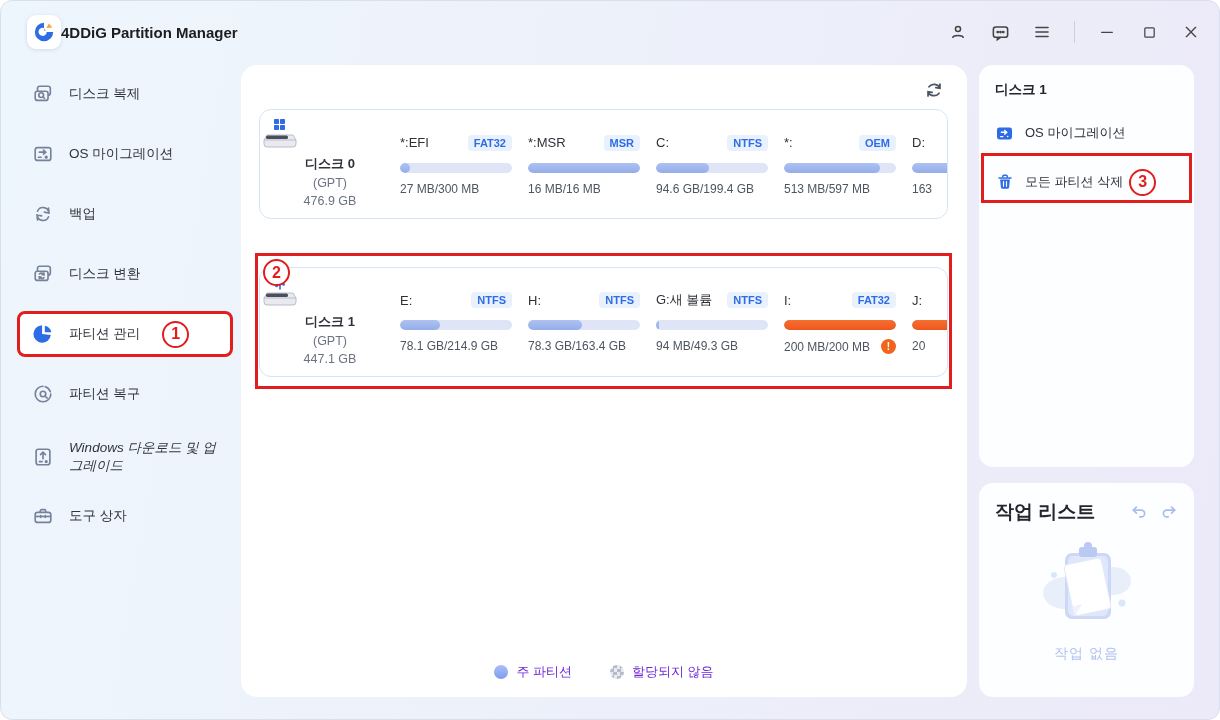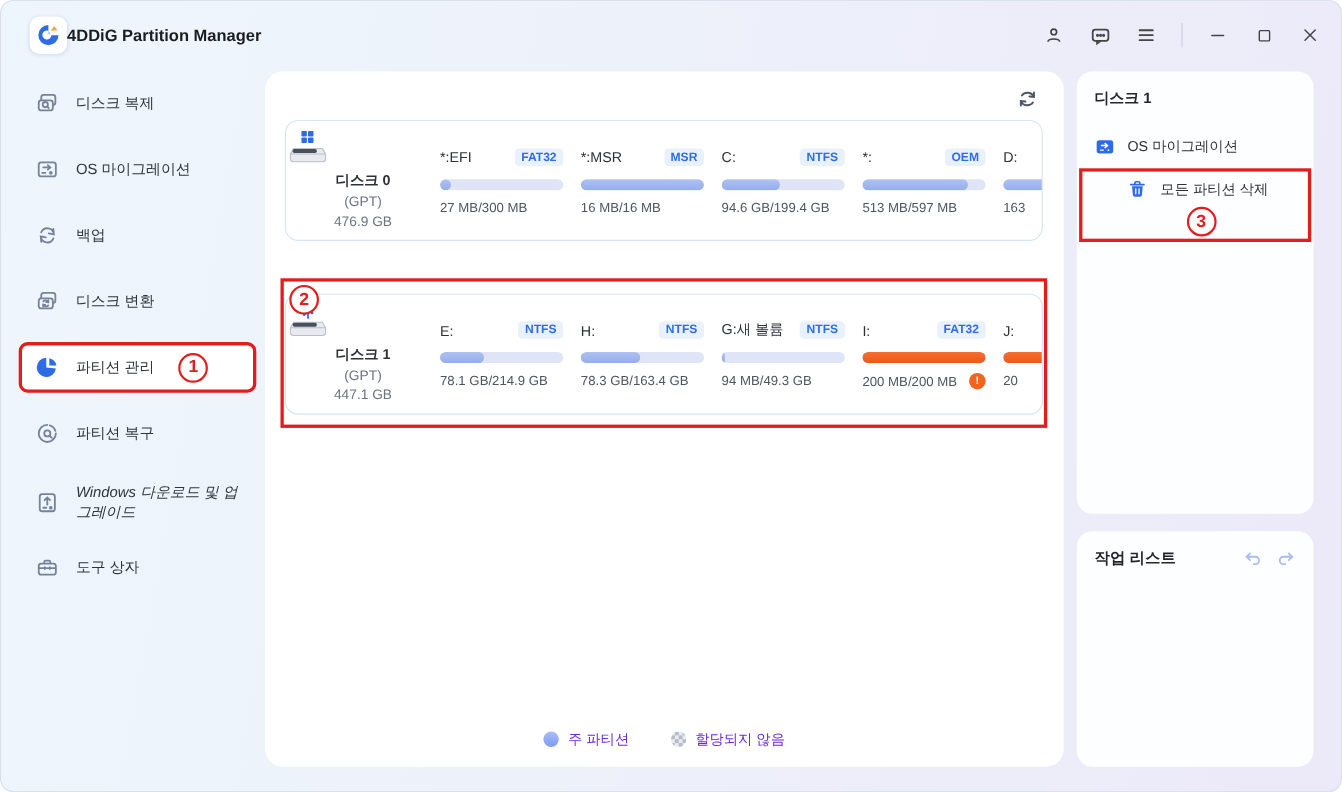--- a/index.html
+++ b/index.html
@@ -51,26 +51,26 @@
   
   .legend { position:absolute; left:0; bottom:16px; width:100%; display:flex; justify-content:center; gap:38px; font-size:13px; color:#6d28d9; align-items:center; }
   .legend .l-item { display:flex; align-items:center; gap:8px; }
   .dot-primary { width:14px; height:14px; border-radius:50%; background:linear-gradient(180deg,#a9befc,#7f9bee); }
   .dot-unalloc { width:14px; height:14px; border-radius:50%; background:repeating-conic-gradient(#b6bcc8 0% 25%, #e7eaf1 0% 50%) 0 0/7px 7px; }
   
   .rpanel { position:absolute; left:978px; top:64px; width:215px; height:402px; background:#fdfeff; border-radius:14px; padding:16px; }
   .rpanel-title { font-size:13.5px; font-weight:700; color:#23262c; margin-bottom:18px; }
   .r-action { display:flex; align-items:center; gap:11px; font-size:13px; color:#2e3238; height:32px; cursor:pointer; }
   .r-action .r-ic { width:19px; height:19px; flex:0 0 19px; display:flex; align-items:center; justify-content:center; }
-  .r-anno { border:3px solid #e11d1d; margin:4px -14px 0; padding:0 6px 2px 11px; display:flex; align-items:center;flex-direction:column; }
+  .r-anno { border:3px solid #e11d1d; margin:4px -14px 0; padding:10px 6px 2px 11px; display:flex; align-items:center; }
   .r-anno .r-action { flex:0 1 auto; }
   .r-anno .circ { margin-left:6px; }
   .tpanel { position:absolute; left:978px; top:482px; width:215px; height:214px; background:#fdfeff; border-radius:14px; padding:16px; }
   .tpanel-head { display:flex; align-items:center; justify-content:space-between; }
-  .tpanel-title { font-size:14px; font-weight:700; color:#23262c;text-align:center; }
+  .tpanel-title { font-size:19px; font-weight:700; color:#23262c;text-align:center; }
   .undo-redo { display:flex; gap:12px; color:#a9bcf0; }
   .undo-redo span { width:18px; height:18px; cursor:pointer; }
   .t-empty { display:flex; flex-direction:column; align-items:center; margin-top:6px; }
   .t-empty-label { margin-top:4px; font-size:14px; color:#b4c2ee; letter-spacing:1px; }
   svg { display:block; }
 </style>
 </head>
 <body>
 
 <div class="window">
@@ -433,15 +433,32 @@
             </svg>
         </span>
         <span>
           <svg width="18" height="18" viewBox="0 0 24 24" fill="none" stroke="#a9bcf0" stroke-width="2.2" stroke-linecap="round" stroke-linejoin="round">
               <path d="M15.5 5.5 L19.5 9.5 L15.5 13.5"></path>
               <path d="M19.5 9.5 H9 A4.5 4.5 0 0 0 9 18.5 H11"></path>
             </svg>
         </span>
       </div>
     </div>
+    <div class="t-empty">
+      <svg width="120" height="110" viewBox="0 0 120 110">
+        <ellipse cx="38" cy="62" rx="22" ry="16" fill="#e8effb"></ellipse>
+        <ellipse cx="86" cy="50" rx="18" ry="14" fill="#e8effb"></ellipse>
+        <circle cx="27" cy="44" r="3" fill="#dbe7f9"></circle>
+        <circle cx="95" cy="72" r="3.5" fill="#dbe7f9"></circle>
+        <rect x="38" y="22" width="46" height="66" rx="7" fill="#ccd8f6"></rect>
+        <rect x="41" y="25" width="40" height="60" rx="5" fill="#dfe7fa"></rect>
+        <rect x="52" y="16" width="18" height="10" rx="3" fill="#b9c9f2"></rect>
+        <circle cx="61" cy="15" r="4" fill="#b9c9f2"></circle>
+        <g transform="rotate(-12 60 58)">
+            <rect x="42" y="30" width="38" height="52" rx="4" fill="#ffffff" stroke="#e3e9f8"></rect>
+            <path d="M42 82 L52 72 L42 72 Z" fill="#eef2fc"></path>
+          </g>
+      </svg>
+      <div class="t-empty-label">작업 없음</div>
+    </div>
   </div>
 
 </div>
 
 </body></html>

